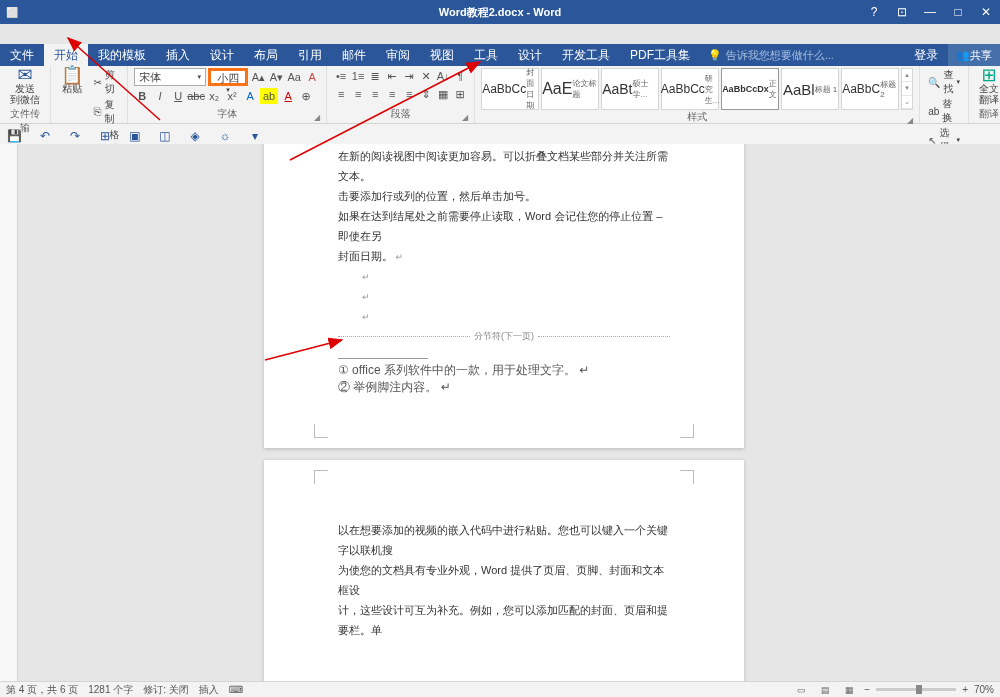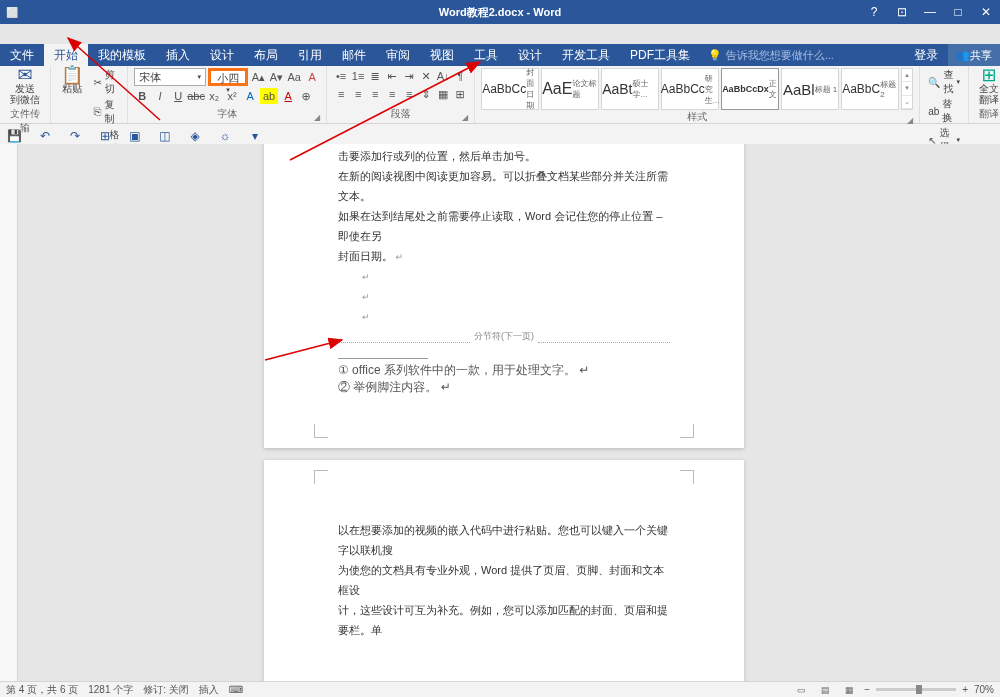--- a/index.html
+++ b/index.html
@@ -67,21 +67,21 @@
 .page2 { top: 316px; height: 260px; }
 .page .corner{ position:absolute; width:14px; height:14px; }
 .page .corner.tl{ top:10px; left:50px; border-left:1px solid #bbb; border-top:1px solid #bbb;}
 .page .corner.tr{ top:10px; right:50px; border-right:1px solid #bbb; border-top:1px solid #bbb;}
 .page .corner.bl{ bottom:10px; left:50px; border-left:1px solid #bbb; border-bottom:1px solid #bbb;}
 .page .corner.br{ bottom:10px; right:50px; border-right:1px solid #bbb; border-bottom:1px solid #bbb;}
 
 .page-text { position:absolute; left:74px; right:74px; font-size:11px; color:#333; line-height:20px; }
 .page1 .ptxt{ top:6px;}
 .para-mark{ color:#999; font-size:9px;}
-.sec-break{ position:absolute; left:74px; right:74px; top:190px; display:flex; align-items:flex-end; font-size:9px; color:#888;}
+.sec-break{ position:absolute; left:74px; right:74px; top:190px; display:flex; align-items:center; font-size:9px; color:#888;}
 .sec-break .line{flex:1; border-top:1px dotted #aaa;}
 .sec-break .lbl{padding:0 4px; white-space:nowrap;}
 .footnote{ position:absolute; left:74px; right:74px; top:218px; font-size:12px; color:#555;}
 .footnote .fnline{ border-top:1px solid #999; width:90px; margin-bottom:3px;}
 
 .page2 .ptxt{ top:60px;}
 
 .arrow{ position:absolute; pointer-events:none; z-index:50;}
 
 .statusbar { position: absolute; bottom: 0; left: 0; right: 0; height: 16px; background: #f3f3f3; border-top: 1px solid #d4d4d4; display: flex; align-items: center; font-size: 10px; color: #555; padding: 0 6px; gap: 10px; }
@@ -387,22 +387,22 @@
 <div class="L-sq">L</div>
 </div>
 
 <div class="doc-area">
   <div class="vruler"></div>
 
   <div class="page page1">
     <div class="corner bl"></div>
       <div class="corner br"></div>
     <div class="page-text ptxt">
+      <div>    在新的阅读视图中阅读更加容易。可以折叠文档某些部分并关注所需文本。</div>
       <div>击要添加行或列的位置，然后单击加号。</div>
-      <div>    在新的阅读视图中阅读更加容易。可以折叠文档某些部分并关注所需文本。</div>
       <div>如果在达到结尾处之前需要停止读取，Word 会记住您的停止位置 – 即使在另</div>
       <div><span>封面日期。</span><span class="para-mark"> ↵</span></div>
       <div class="para-mark" style="padding-left:24px;">↵</div>
       <div class="para-mark" style="padding-left:24px;">↵</div>
       <div class="para-mark" style="padding-left:24px;">↵</div>
     </div>
     <div class="sec-break">
       <div class="line"></div>
         <div class="lbl">分节符(下一页)</div>
         <div class="line"></div>

